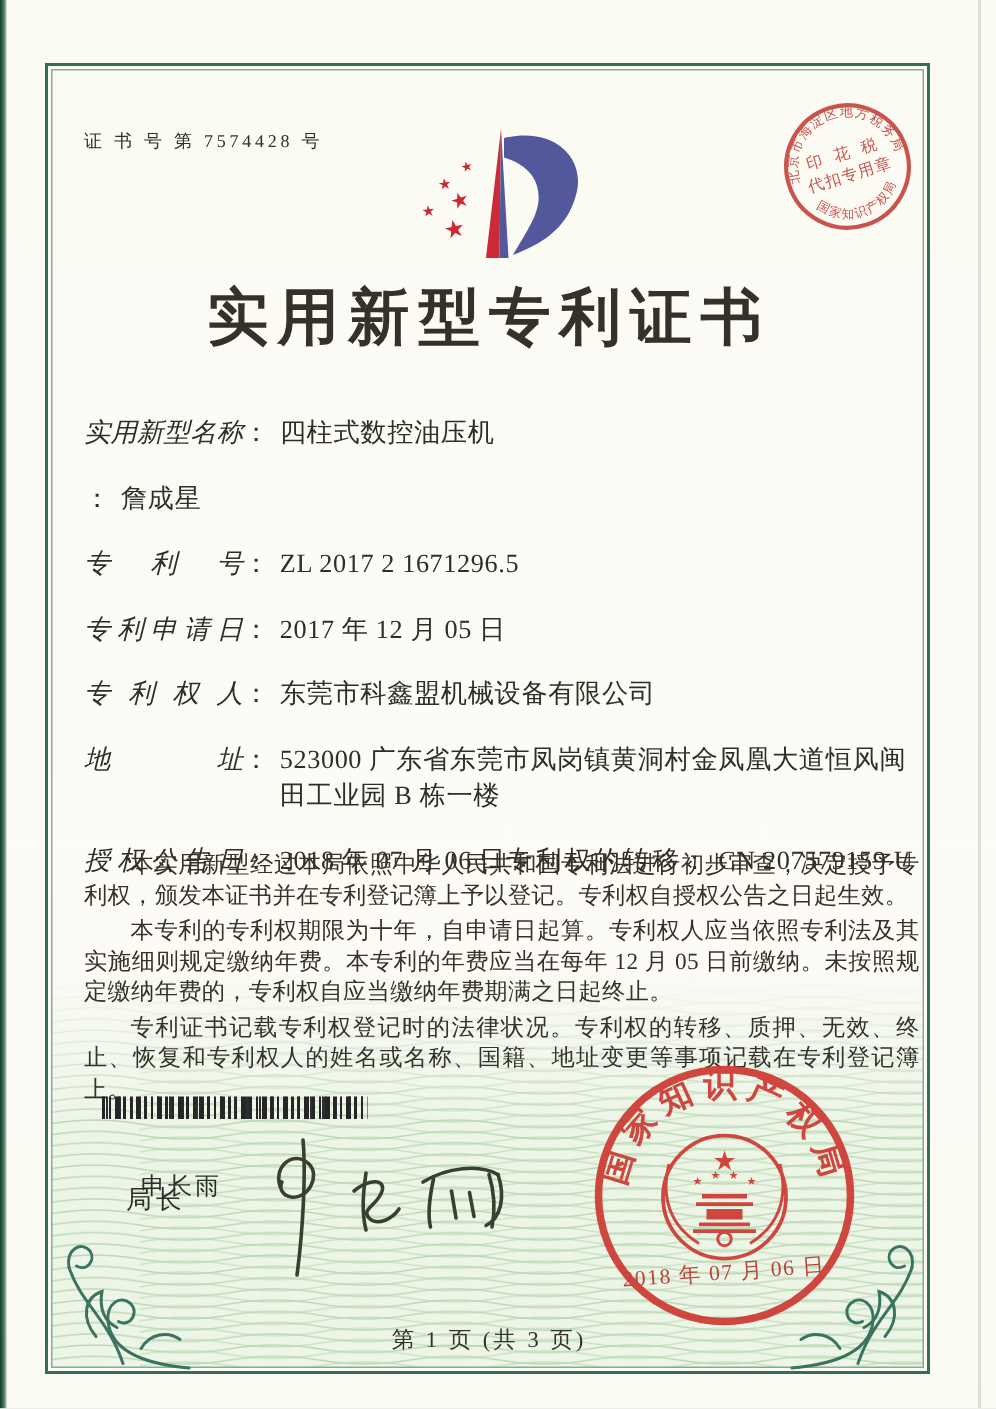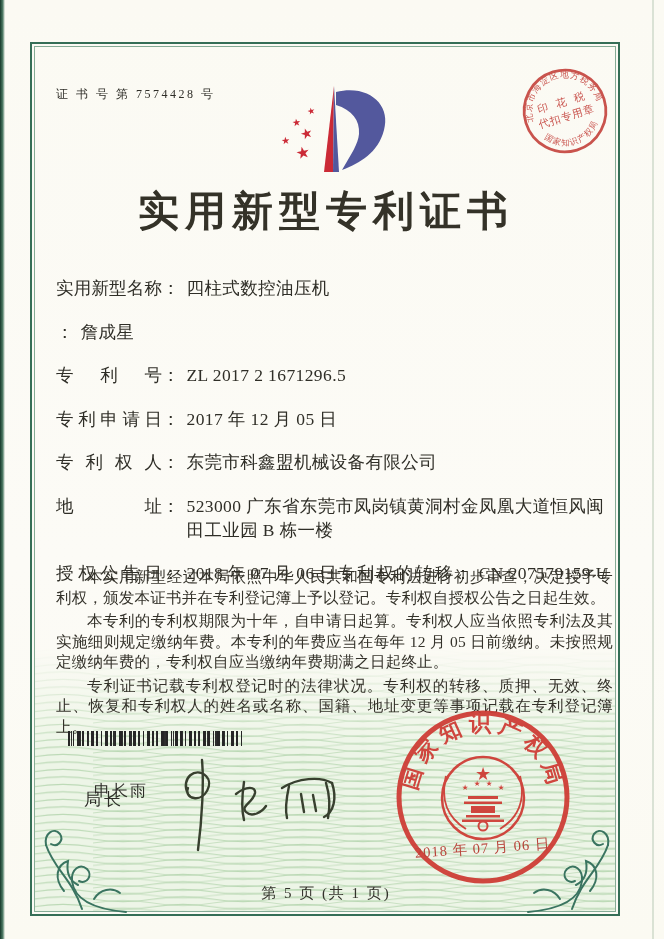--- a/index.html
+++ b/index.html
@@ -20,21 +20,21 @@
   .ornament.left{left:34px;top:819px;}
   .ornament.right{left:524px;top:819px;transform:scaleX(-1);}
   .cert-no{position:absolute;left:56px;top:86px;font-size:12px;letter-spacing:2.5px;color:#2f2e28;}
   .logo{position:absolute;left:272px;top:82px;width:130px;height:97px;}
   .tax-stamp{position:absolute;left:500px;top:46px;width:130px;height:130px;transform:rotate(-17deg);opacity:.9;}
   .title{position:absolute;left:30px;top:184px;width:592px;margin:0;text-align:center;
     font-size:41px;font-weight:bold;letter-spacing:6px;color:#343228;}
   .fields{position:absolute;left:56px;top:276px;width:558px;}
   .field-row{display:flex;align-items:flex-start;font-size:17.5px;line-height:24px;margin-bottom:19.5px;color:#2f2e27;}
   .field-row.tight{margin-bottom:4px;}
-  .flabel{flex:0 0 106px;text-align:justify;text-align-last:justify;}
+  .flabel{flex:0 0 106px;text-align:justify;text-align-last:justify;font-style:italic;}
   .fcolon{flex:0 0 auto;margin-right:7px;}
   .fvalue{letter-spacing:.4px;}
   .fvalue.addr{max-width:446px;}
   .field-row.split{justify-content:flex-start;margin-top:19.5px;}
   .fgroup{display:flex;align-items:flex-start;}
   .flabel-r{letter-spacing:2px;}
   .paras{position:absolute;left:56px;top:567px;width:557px;}
   .paras p{margin:0 0 3px 0;font-size:15.5px;line-height:20.5px;text-indent:2em;
     text-align:justify;letter-spacing:.2px;color:#34322a;}
   .barcode{position:absolute;left:68px;top:731px;width:177px;height:15px;
@@ -224,15 +224,15 @@
       <rect x="83" y="104" width="24" height="7"></rect>
       <rect x="78" y="113" width="34" height="2.5"></rect>
       <rect x="74" y="117.5" width="42" height="2.5"></rect>
       <circle cx="95" cy="124" r="4.5" fill="none" stroke="#ce3a33" stroke-width="2"></circle>
       <path d="M58,74 C52,98 60,116 78,127" fill="none" stroke="#ce3a33" stroke-width="2"></path>
       <path d="M132,74 C138,98 130,116 112,127" fill="none" stroke="#ce3a33" stroke-width="2"></path>
     </g>
     <text x="95" y="151" font-size="14.5" letter-spacing="1" text-anchor="middle" fill="#b5372e" transform="rotate(-4 95 151)">2018 年 07 月 06 日</text>
   </svg>
 
-  <div class="footer">第 5 页 (共 1 页)</div>
+  <div class="footer">第 1 页 (共 3 页)</div>
 
 </div>
 
 </body></html>

